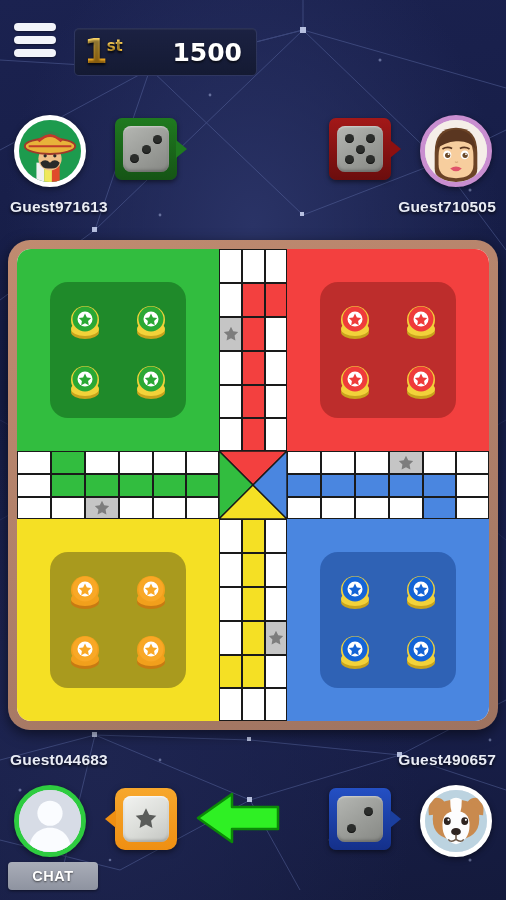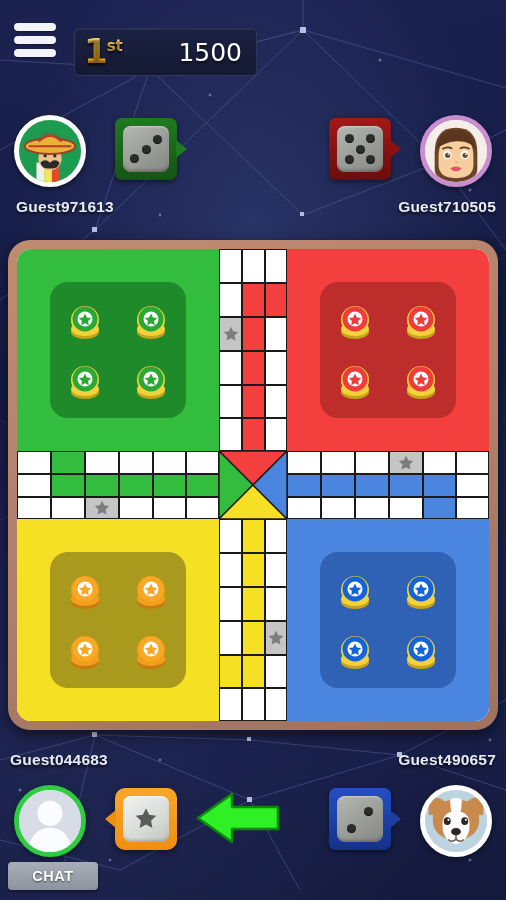--- a/index.html
+++ b/index.html
@@ -53,21 +53,21 @@
     -webkit-background-clip: text; background-clip: text; color: transparent;
     text-shadow: 0 2px 2px rgba(0,0,0,.45);
     filter: drop-shadow(0 1px 1px rgba(0,0,0,.5));
   }
   .rank-silver {
     background: linear-gradient(180deg,#ffffff 0%, #e2e5ea 45%, #9aa0aa 100%);
     -webkit-background-clip: text; background-clip: text; color: transparent;
     filter: drop-shadow(0 1px 1px rgba(0,0,0,.5));
   }
   .score-val {
-    font-size: 25px; font-weight: normal; color: #fff;
+    font-size: 25px; font-weight: bold; color: #fff;
     text-shadow: 0 2px 2px rgba(0,0,0,.55);
     font-family: "DejaVu Sans", sans-serif;
   }
 
   
   .player-row { position: absolute; width: 506px; height: 120px; }
   .player-row.top { top: 105px; }
   .player-row.bottom { top: 770px; height: 110px; }
 
   .avatar {
@@ -253,21 +253,21 @@
       <ellipse cx="32" cy="27" rx="26" ry="8" fill="none" stroke="#a03a2a" stroke-width="2"></ellipse>
       <path d="M18 26 Q32 6 46 26 Z" fill="#e8b23a"></path>
       <path d="M20 22 Q32 10 44 22" fill="none" stroke="#c03a2a" stroke-width="3"></path>
       <path d="M22 17 Q32 9 42 17" fill="none" stroke="#2e8b4e" stroke-width="2.5"></path>
       <path d="M10 27 h44" stroke="#c03a2a" stroke-width="2"></path>
       <path d="M22 44 q5 -5 10 0 q5 -5 10 0 q-2 7 -10 6 q-8 1 -10 -6Z" fill="#2a2a2a"></path>
       <circle cx="27" cy="37" r="1.7" fill="#2a2a2a"></circle>
       <circle cx="37" cy="37" r="1.7" fill="#2a2a2a"></circle>
     </svg>
   </div>
-  <div class="pname" style="left:16px; top:93px;">Guest971613</div>
+  <div class="pname" style="left:10px; top:93px;">Guest971613</div>
 
   <div class="dice-wrap" style="left:115px; top:13px;">
     <div class="dice-frame" style="background:linear-gradient(180deg,#1f7a1f,#155415); color:#1f7a1f;">
       <div class="dice-tail right" style="color:#1f7a1f;"></div>
       <div class="dice-face">
         <span class="pip" style="left:7px; top:28px;"></span>
         <span class="pip" style="left:18.5px; top:18.5px;"></span>
         <span class="pip" style="left:30px; top:9px;"></span>
       </div>
     </div>

